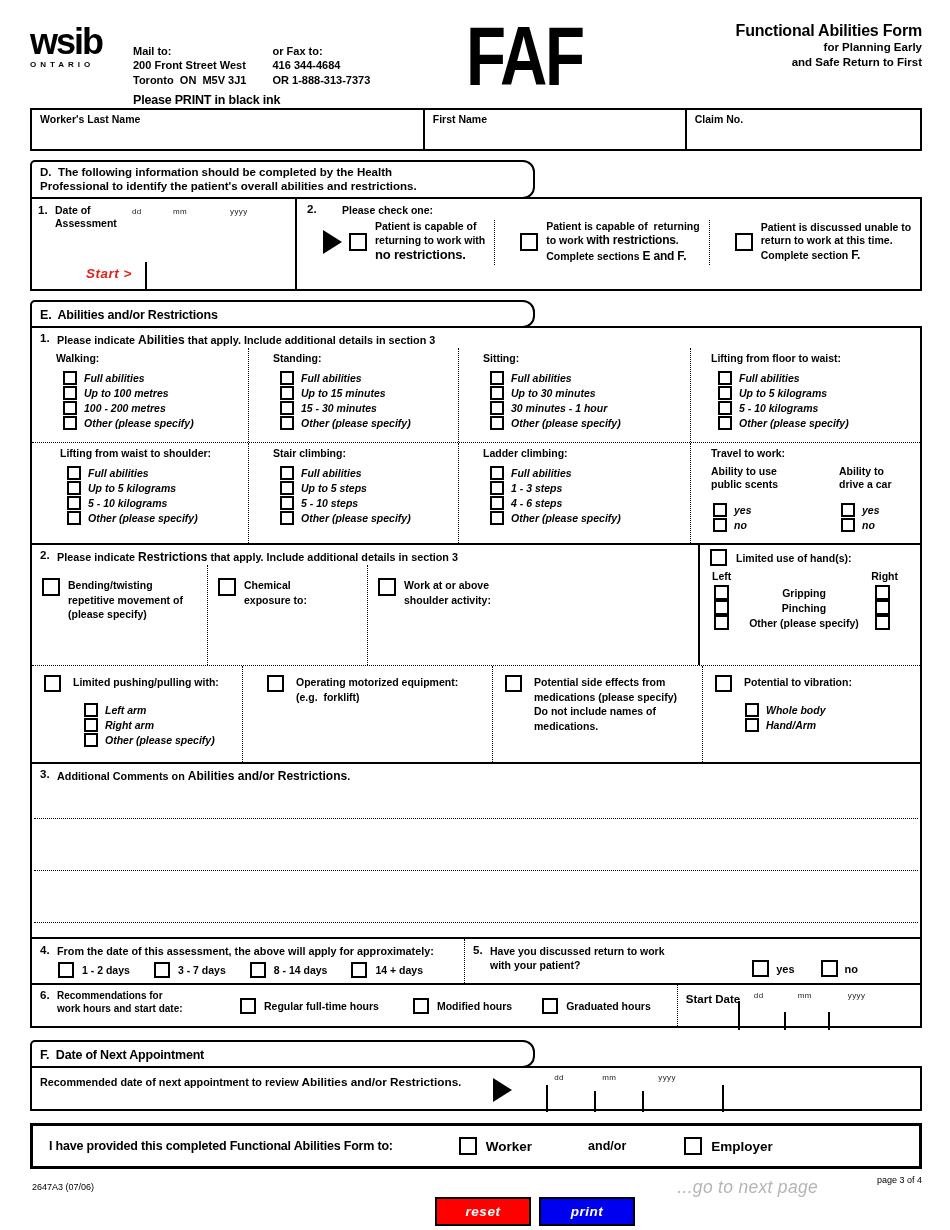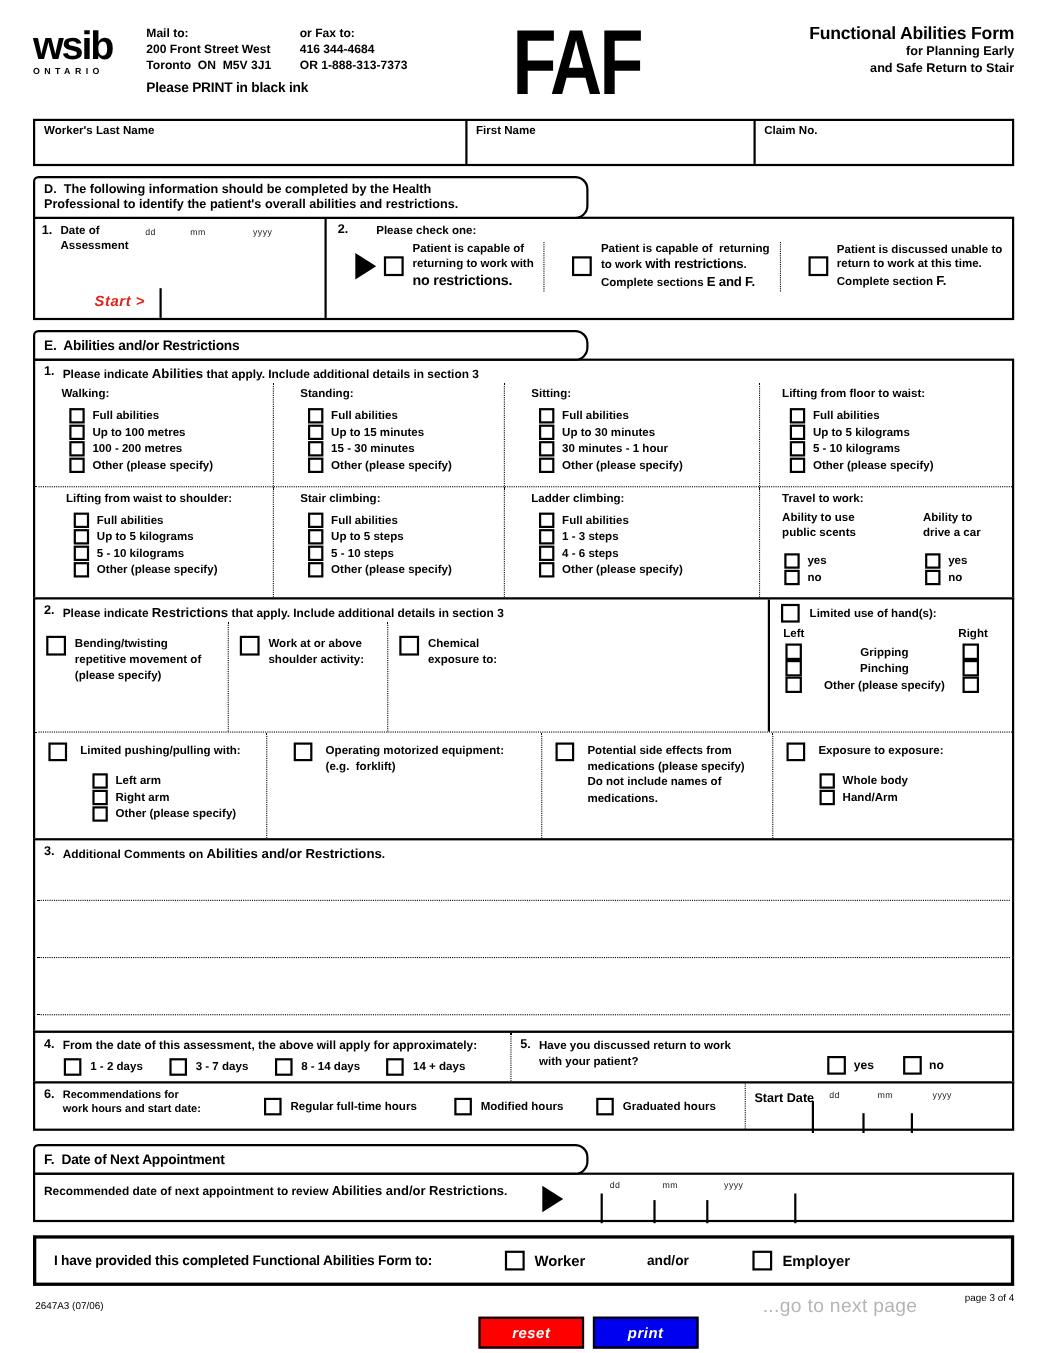--- a/index.html
+++ b/index.html
@@ -18,21 +18,21 @@
 .doth{border-top:1.5px dotted #000;}
 .tri{width:0;height:0;border-left:19px solid #000;border-top:12px solid transparent;border-bottom:12px solid transparent;flex:0 0 auto;}
 .smdate{font-size:8px;font-weight:400;color:#222;letter-spacing:.4px;}
 
 
 .hdr{display:flex;align-items:flex-start;height:94px;}
 .logo{width:97px;padding-top:16px;}
 .logo .wsib{font-size:36px;font-weight:700;letter-spacing:-2px;line-height:.9;}
 .logo .ont{display:block;font-size:8px;font-weight:700;letter-spacing:4px;margin-top:2px;}
 .addrwrap{margin-left:6px;padding-top:14px;}
-.addrrow{display:flex;}
+.addrrow{display:flex;margin-top:20px;}
 .addr{font-size:11px;font-weight:700;line-height:1.3;}
 .addr.fax{margin-left:26px;}
 .printnote{font-size:12.5px;font-weight:700;margin-top:6px;letter-spacing:-.2px;}
 .fafwrap{margin-left:96px;padding-top:8px;}
 .faf{font-size:84px;font-weight:700;line-height:.92;letter-spacing:-3px;transform:scaleX(.78);transform-origin:left top;display:inline-block;}
 .titleblk{margin-left:auto;text-align:right;padding-top:12px;}
 .titleblk .t1{font-size:16px;font-weight:700;letter-spacing:-.2px;}
 .titleblk .t2{font-size:11.5px;font-weight:700;line-height:1.3;}
 
 
@@ -73,21 +73,21 @@
 .qhdr .qtxt{font-size:10.8px;font-weight:700;margin-top:1px;}
 .qem{font-size:12px;}
 .abrow{display:flex;}
 .abcol{padding:4px 4px 10px 24px;}
 .abcol.w1{width:216px;}
 .abcol.w2{width:210px;}
 .abcol.w3{width:232px;}
 .abcol.w4{flex:1;padding-left:20px;}
 .abrow .abcol+.abcol{border-left:1.5px dotted #000;}
 .gl{font-size:10.5px;font-weight:700;margin-bottom:6px;}
-.cbstack{margin-left:7px;}
+.cbstack{margin-left:7px;font-style:italic;}
 .travelcols{display:flex;margin-top:4px;}
 .tcol{width:118px;}
 .tcol+.tcol{width:auto;margin-left:10px;}
 .tl{font-size:10.5px;font-weight:700;line-height:1.3;}
 .tcol .cbstack{margin-top:9px;margin-left:2px;}
 
 .r1wrap{display:flex;}
 .r1left{flex:1;}
 .r1cols{display:flex;min-height:100px;}
 .r1col{padding:13px 4px 6px 10px;display:flex;align-items:flex-start;}
@@ -183,21 +183,21 @@
 .pp1{margin-left:66px;}
 .andor{font-size:12.5px;font-weight:700;margin-left:56px;}
 .pp2{margin-left:58px;}
 
 
 .footer{position:relative;height:76px;}
 .formno{position:absolute;left:2px;top:13px;font-size:9px;font-weight:400;}
 .btn{position:absolute;top:28px;width:96px;height:29px;border:2px solid #000;color:#fff;font-style:italic;font-size:13.5px;font-weight:700;display:flex;align-items:center;justify-content:center;letter-spacing:.5px;cursor:pointer;}
 .btn.reset{left:405px;background:#ff0000;}
 .btn.print{left:509px;background:#0000f0;}
-.gonext{position:absolute;right:88px;top:8px;font-size:17.5px;color:#b5b5b5;font-weight:400;letter-spacing:.3px;}
+.gonext{position:absolute;right:104px;top:8px;font-size:17.5px;font-style:italic;color:#b5b5b5;font-weight:400;letter-spacing:.3px;}
 .pageno{position:absolute;right:0;top:6px;font-size:9px;font-weight:400;}
 </style>
 </head>
 <body>
 
 <div class="page">
 
   <div class="hdr">
     <div class="logo">
       <div class="wsib">wsib</div>
@@ -217,21 +217,21 @@
         </div>
       </div>
       <div class="printnote">Please PRINT in black ink</div>
     </div>
     <div class="fafwrap">
       <span class="faf">FAF</span>
     </div>
     <div class="titleblk">
       <div class="t1">Functional Abilities Form</div>
       <div class="t2">for Planning Early</div>
-      <div class="t2">and Safe Return to Stair</div>
+      <div class="t2">and Safe Return to First</div>
     </div>
   </div>
 
   <div class="idrow">
     <div class="idcell c1">
       <span>Worker's Last Name</span>
     </div>
     <div class="idcell c2">
       <span>First Name</span>
     </div>
@@ -506,27 +506,27 @@
             <span class="qnum">2.</span>
             <span class="qtxt">
               <span class="pre">Please indicate </span><span class="qem">Restrictions</span><span class="pre"> that apply. Include additional details in section 3</span>
             </span>
           </div>
           <div class="r1cols">
             <div class="r1col w1">
               <span class="cb"></span>
               <span class="txt"><span>Bending/twisting</span><br><span>repetitive movement of</span><br><span>(please specify)</span></span>
             </div>
+            <div class="r1col w3">
+              <span class="cb"></span>
+              <span class="txt"><span>Chemical</span><br><span>exposure to:</span></span>
+            </div>
             <div class="r1col w2">
               <span class="cb"></span>
               <span class="txt"><span>Work at or above</span><br><span>shoulder activity:</span></span>
-            </div>
-            <div class="r1col w3">
-              <span class="cb"></span>
-              <span class="txt"><span>Chemical</span><br><span>exposure to:</span></span>
             </div>
           </div>
         </div>
         <div class="hands">
           <div class="handhead">
             <span class="cb"></span>
             <span class="lbl">Limited use of hand(s):</span>
           </div>
           <div class="handlr">
             <span>Left</span>
@@ -579,21 +579,21 @@
         </div>
         <div class="r2col w3">
           <div class="r2head">
             <span class="cb"></span>
             <span class="txt"><span>Potential side effects from</span><br><span>medications (please specify)</span><br><span>Do not include names of</span><br><span>medications.</span></span>
           </div>
         </div>
         <div class="r2col w4">
           <div class="r2head">
             <span class="cb"></span>
-            <span class="txt">Exposure to exposure:</span>
+            <span class="txt">Potential to vibration:</span>
           </div>
           <div class="cbstack substack v">
             <div class="cbrow">
                 <span class="cb"></span>
                 <span class="lbl">Whole body</span>
               </div>
             <div class="cbrow">
                 <span class="cb"></span>
                 <span class="lbl">Hand/Arm</span>
               </div>

